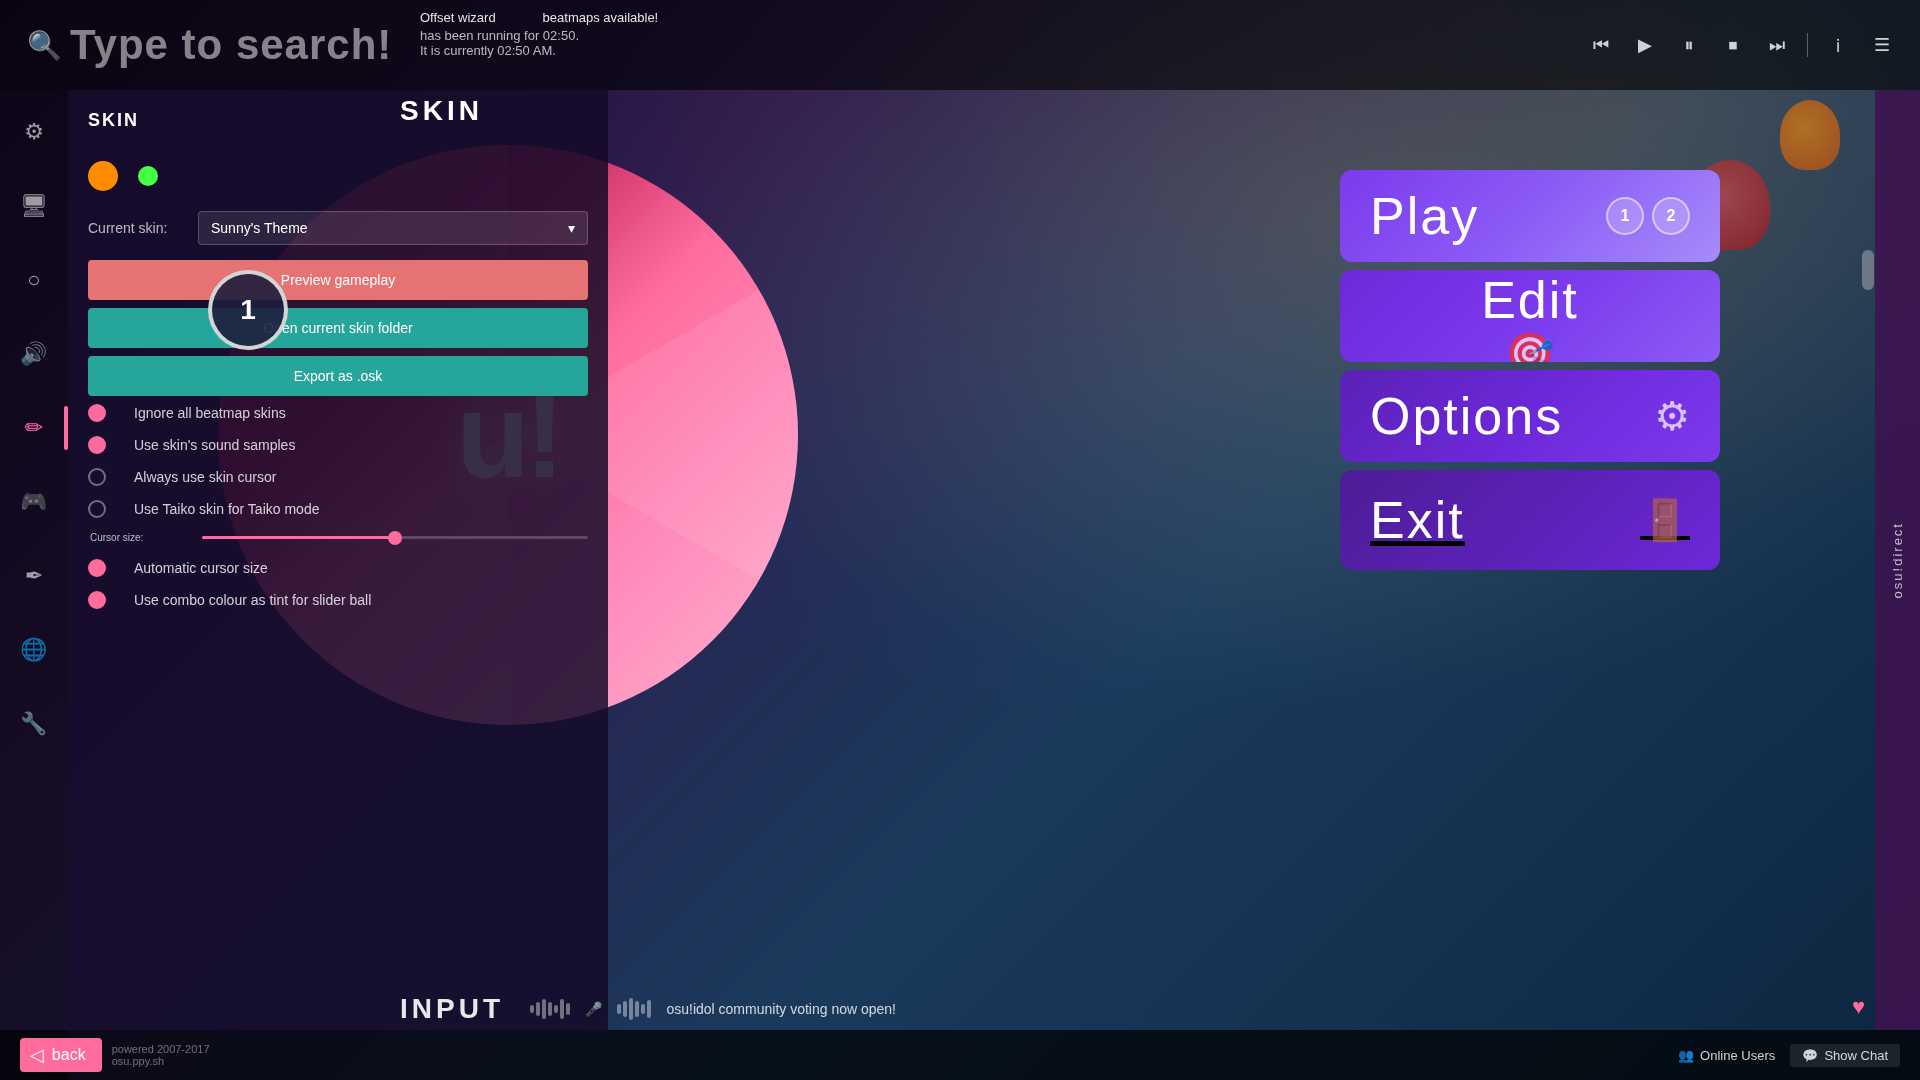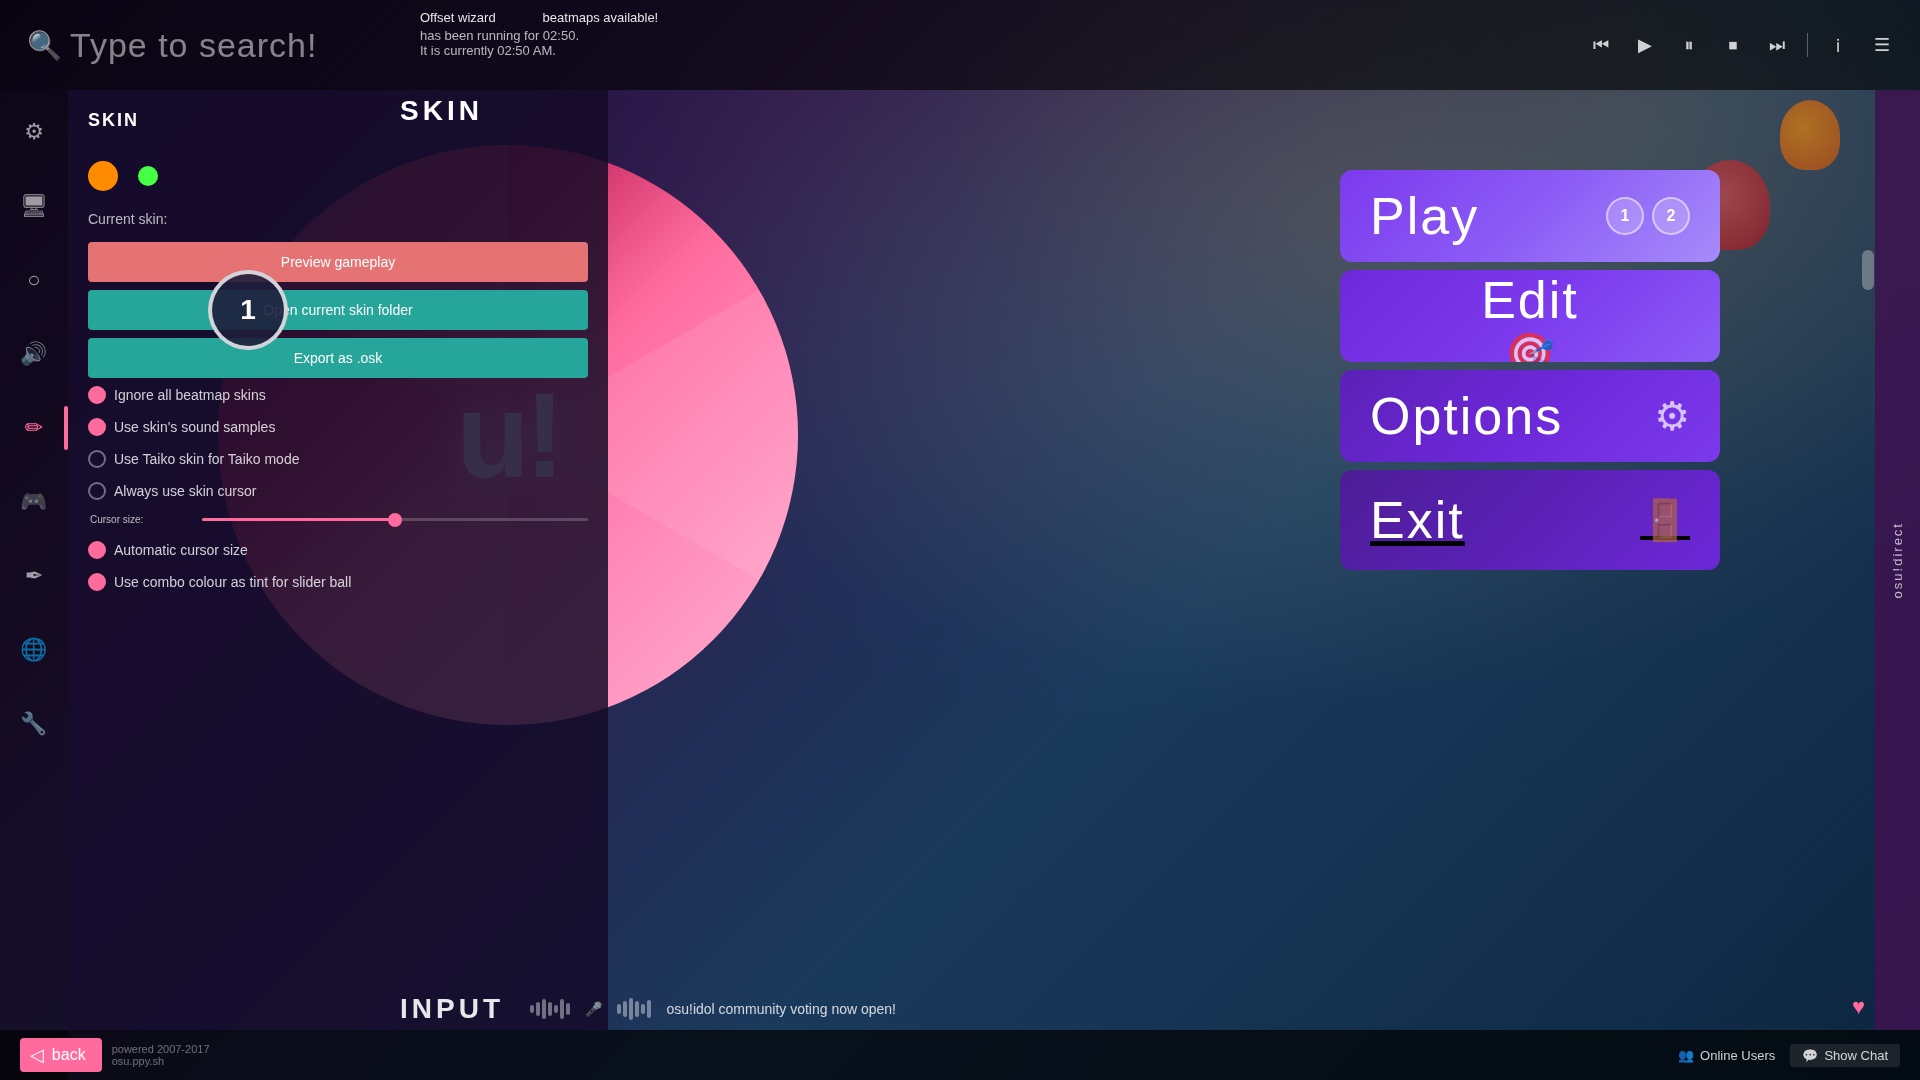--- a/index.html
+++ b/index.html
@@ -55,23 +55,23 @@
       height: 50px;
       display: flex;
       align-items: center;
       justify-content: center;
       color: white;
       font-size: 28px;
       opacity: 0.8;
     }
 
     .search-label {
-      font-size: 34px;
+      font-size: 42px;
       color: rgba(255,255,255,0.5);
-      font-weight: 400;
+      font-weight: 700;
       letter-spacing: 1px;
     }
 
     .top-right-controls {
       display: flex;
       align-items: center;
       gap: 8px;
     }
 
     .top-btn {
@@ -356,21 +356,21 @@
     }
 
     .btn-export {
       background: #26a69a;
       color: white;
     }
 
     .toggle-row {
       display: flex;
       align-items: center;
-      gap: 8px;
+      gap: 28px;
       margin-bottom: 14px;
     }
 
     .toggle-circle {
       width: 18px;
       height: 18px;
       border-radius: 50%;
       flex-shrink: 0;
     }
 
@@ -714,42 +714,46 @@
 
   
   <div style="display:flex; align-items:center; gap:20px; margin-bottom: 20px; margin-top: 30px;">
     <div class="hit-circle-1">1</div>
     <div style="width:30px;height:30px;border-radius:50%;background:#ff8c00;"></div>
     <div style="width:20px;height:20px;border-radius:50%;background:#44ff44;"></div>
   </div>
 
   <div class="skin-select-row">
     <span class="skin-select-label">Current skin:</span>
+    <div class="skin-select-box">
+      <span>Sunny's Theme</span>
+      <span>▾</span>
+    </div>
   </div>
 
   <button class="skin-action-btn btn-preview">Preview gameplay</button>
   <button class="skin-action-btn btn-open-folder">Open current skin folder</button>
   <button class="skin-action-btn btn-export">Export as .osk</button>
 
   
   <div class="toggle-row">
     <div class="toggle-circle on"></div>
     <span class="toggle-label">Ignore all beatmap skins</span>
   </div>
   <div class="toggle-row">
     <div class="toggle-circle on"></div>
     <span class="toggle-label">Use skin's sound samples</span>
   </div>
   <div class="toggle-row">
     <div class="toggle-circle off"></div>
-    <span class="toggle-label">Use Taiko skin for Taiko mode</span>
+    <span class="toggle-label">Always use skin cursor</span>
   </div>
   <div class="toggle-row">
     <div class="toggle-circle off"></div>
-    <span class="toggle-label">Always use skin cursor</span>
+    <span class="toggle-label">Use Taiko skin for Taiko mode</span>
   </div>
 
   
   <div class="cursor-size-row">
     <span class="cursor-size-label">Cursor size:</span>
     <div class="slider-track">
       <div class="slider-fill"></div>
       <div class="slider-thumb"></div>
     </div>
   </div>

